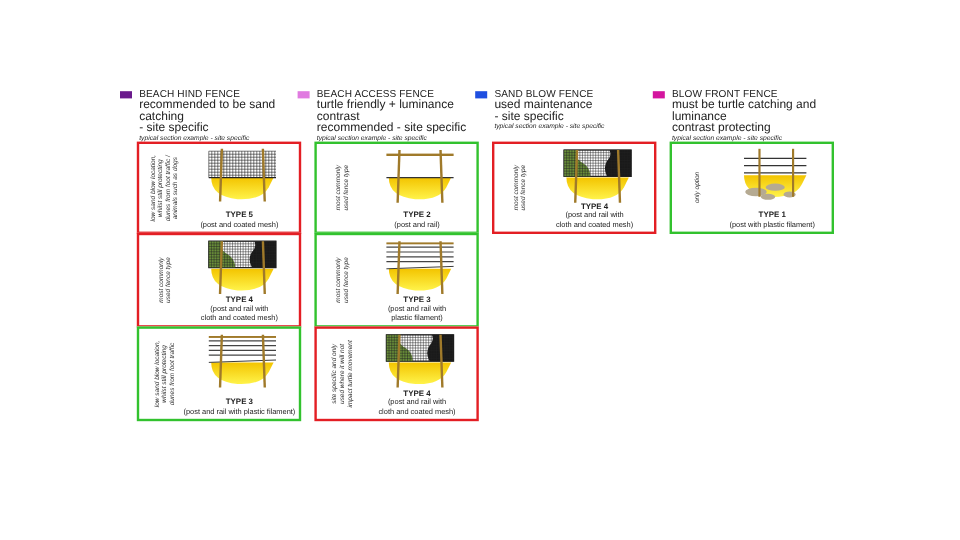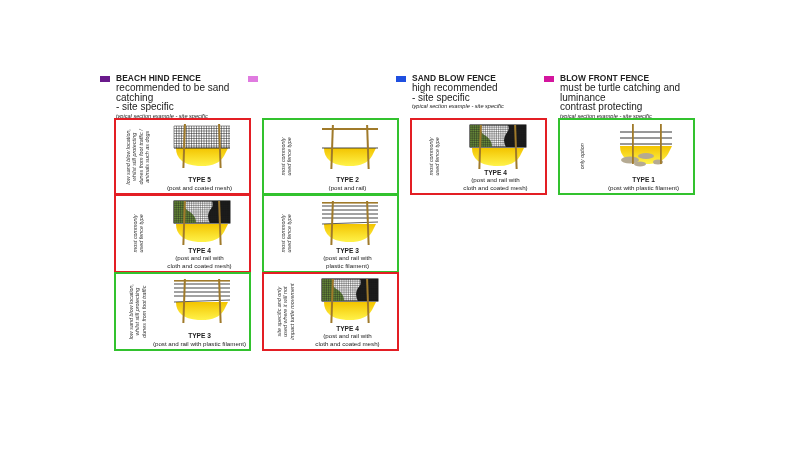--- a/index.html
+++ b/index.html
@@ -1,21 +1,21 @@
 <!DOCTYPE html>
 <html><head>
 <meta charset="utf-8">
 <style>
   html,body{margin:0;padding:0;background:#ffffff;}
   body{width:800px;height:450px;position:relative;overflow:hidden;font-family:"Liberation Sans",sans-serif;color:#222;}
   .col{position:absolute;top:73px;width:150px;}
   .hdr{position:relative;height:44px;}
   .swatch{position:absolute;left:0;top:3px;width:10px;height:6px;}
   .hdr-text{position:absolute;left:16px;top:0;width:150px;}
-  .title{font-weight:bold;font-size:8.4px;line-height:10px;letter-spacing:0.1px;}
+  .title{font-weight:normal;font-size:8.4px;line-height:10px;letter-spacing:0.1px;}
   .desc{font-size:10px;line-height:9.5px;}
   .typ{font-size:5.6px;font-style:italic;line-height:9px;margin-top:0px;}
   .box{position:absolute;box-sizing:border-box;border:2px solid;background:#fff;}
   .red{border-color:#e31e24;}
   .green{border-color:#32c22e;}
   .vnote{position:absolute;left:2px;top:0;bottom:0;width:40px;display:flex;align-items:center;justify-content:center;}
   .vnote span{display:block;transform:rotate(-90deg);white-space:pre;text-align:center;font-size:5.4px;font-style:italic;line-height:6.4px;color:#333;}
   .fig{position:absolute;left:46px;top:2px;width:80px;height:48px;}
   .cap{position:absolute;left:36px;right:2px;bottom:2px;text-align:center;font-size:6.2px;line-height:7.4px;}
   .cap b{display:block;font-size:6.6px;}
@@ -181,20 +181,26 @@
           <rect x="56" y="3" width="2" height="44" fill="#a07a2a" transform="skewX(2)"></rect>
         </svg></div>
       <div class="cap">
         <b>TYPE 3</b>
         <div style="white-space: pre-line;">(post and rail with plastic filament)</div>
       </div>
     </div>
   <div class="col" style="left: 248px;">
     <div class="hdr">
       <div class="swatch" style="background: rgb(224, 123, 224);"></div>
+      <div class="hdr-text">
+        <div class="title">BEACH ACCESS FENCE</div>
+        <div class="desc d0">turtle friendly + luminance contrast</div>
+        <div class="desc d1">recommended - site specific</div>
+        <div class="typ">typical section example - site specific</div>
+      </div>
     </div>
   </div>
 <div class="box green" style="left: 262px; top: 118px; width: 137px; height: 77px; border-color: rgb(50, 194, 46);">
       <div class="vnote">
         <span>most commonly
 used fence type</span>
       </div>
       <div class="fig"><svg width="80" height="48" viewBox="0 0 80 48" xmlns="http://www.w3.org/2000/svg">
           <defs>
             <linearGradient id="g" x1="0" y1="0" x2="0" y2="1">
@@ -304,21 +310,21 @@
         <b>TYPE 4</b>
         <div style="white-space: pre-line;">(post and rail with
 cloth and coated mesh)</div>
       </div>
     </div>
   <div class="col" style="left: 396px;">
     <div class="hdr">
       <div class="swatch" style="background: rgb(31, 79, 224);"></div>
       <div class="hdr-text">
         <div class="title">SAND BLOW FENCE</div>
-        <div class="desc d0">high recommended</div>
+        <div class="desc d0">used maintenance</div>
         <div class="desc d1">- site specific</div>
         <div class="typ">typical section example - site specific</div>
       </div>
     </div>
   </div>
 <div class="box red" style="left: 410px; top: 118px; width: 137px; height: 77px; border-color: rgb(227, 30, 36);">
       <div class="vnote">
         <span>most commonly
 used fence type</span>
       </div>

